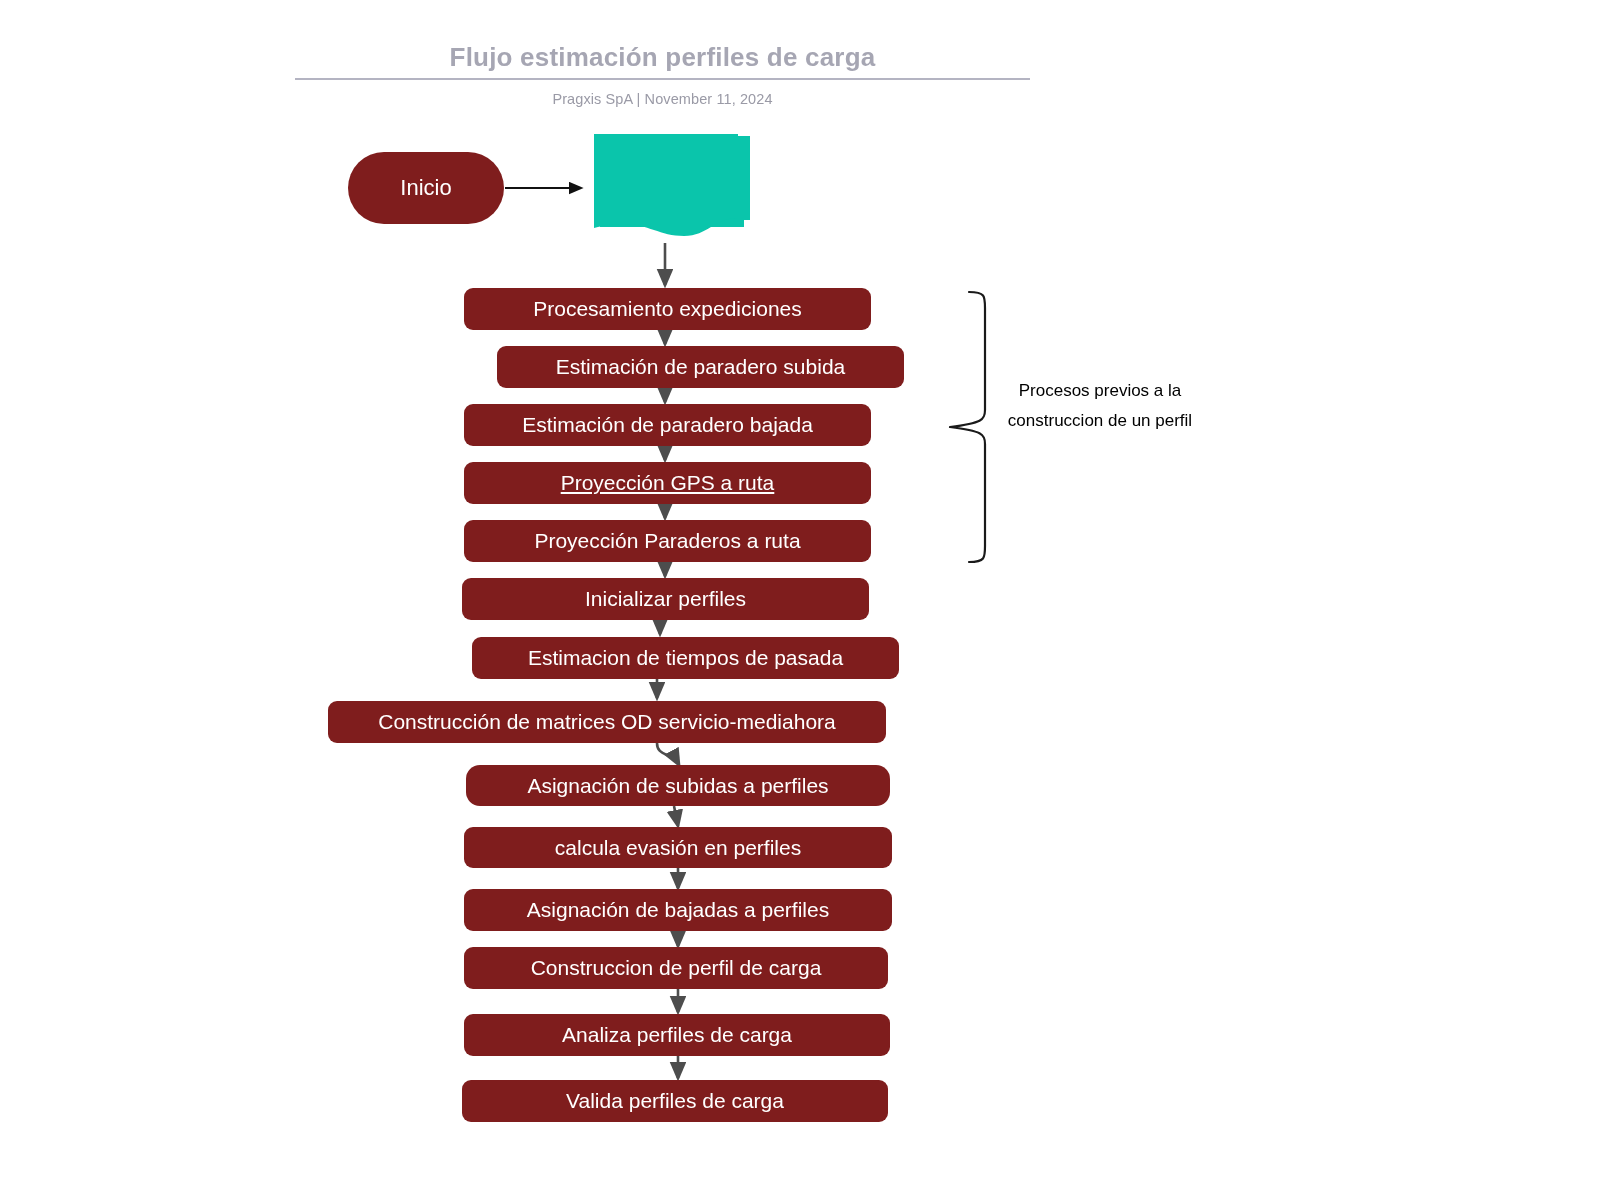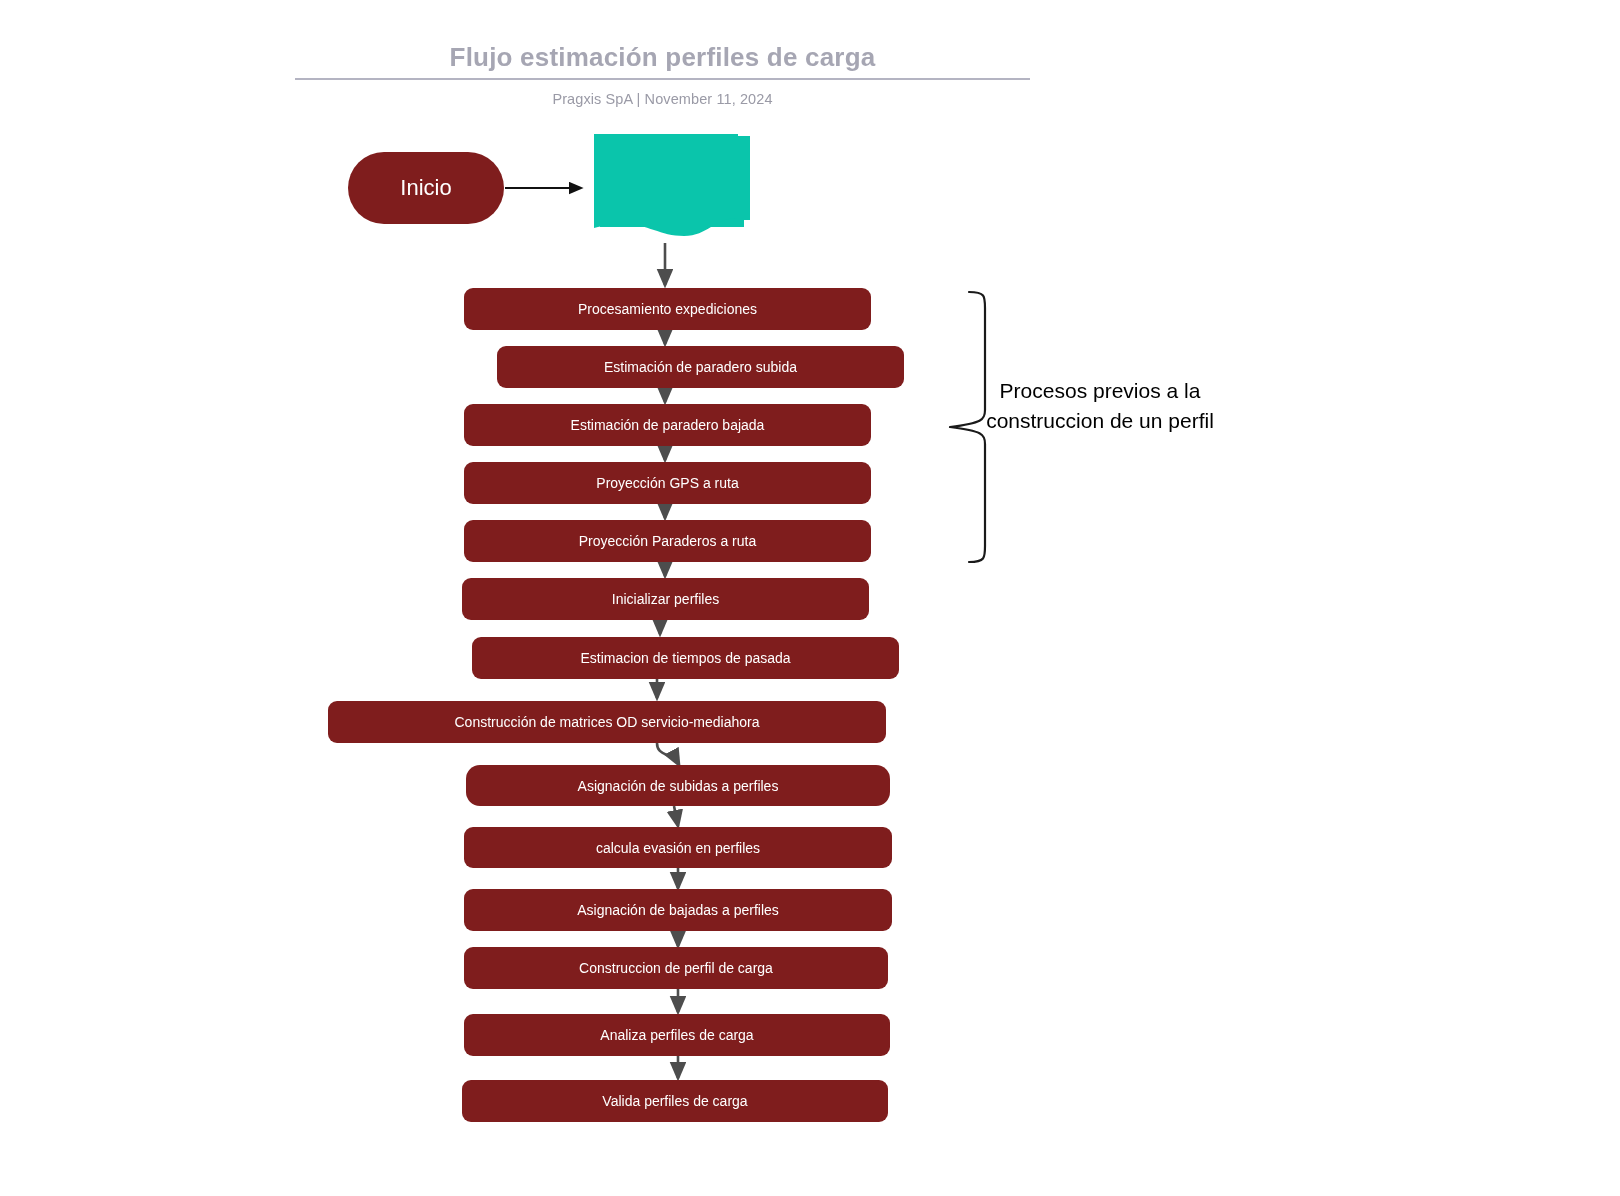--- a/index.html
+++ b/index.html
@@ -62,21 +62,21 @@
     background: #7f1d1d;
     color: #ffffff;
     display: flex;
     align-items: center;
     justify-content: center;
     text-align: center;
     box-sizing: border-box;
   }
   .node.process {
     border-radius: 9px;
-    font-size: 14px;
+    font-size: 21px;
     line-height: 24px;
     padding: 0 14px;
   }
   .node.terminator {
     border-radius: 38px;
     font-size: 22px;
   }
 
   
   #node-datos-wrap {
@@ -106,21 +106,21 @@
     line-height: 27px;
   }
 
   
   #brace-label {
     position: absolute;
     left: 980px;
     top: 376px;
     width: 240px;
     text-align: center;
-    font-size: 21px;
+    font-size: 17px;
     line-height: 30px;
     color: #000000;
   }
 </style>
 </head>
 <body>
 
 <div id="header">
   <div id="doc-title">Flujo estimación perfiles de carga</div>
   <div id="doc-subtitle">Pragxis SpA  |  November 11, 2024</div>
@@ -235,21 +235,21 @@
   </div>
 
   <div class="node process" style="left:464px; top:346px; width:407px; height:42px;margin-left:33px;">
     <span>Estimación de paradero subida</span>
   </div>
 
   <div class="node process" style="left:464px; top:404px; width:407px; height:42px;">
     <span>Estimación de paradero bajada</span>
   </div>
 
-  <div class="node process" style="left:464px; top:462px; width:407px; height:42px;">
+  <div class="node process" style="left:464px; top:462px; width:407px; height:42px;text-decoration:underline;">
     <span>Proyección GPS a ruta</span>
   </div>
 
   <div class="node process" style="left:464px; top:520px; width:407px; height:42px;">
     <span>Proyección Paraderos a ruta</span>
   </div>
 
   <div class="node process" style="left:462px; top:578px; width:407px; height:42px;">
     <span>Inicializar perfiles</span>
   </div>

